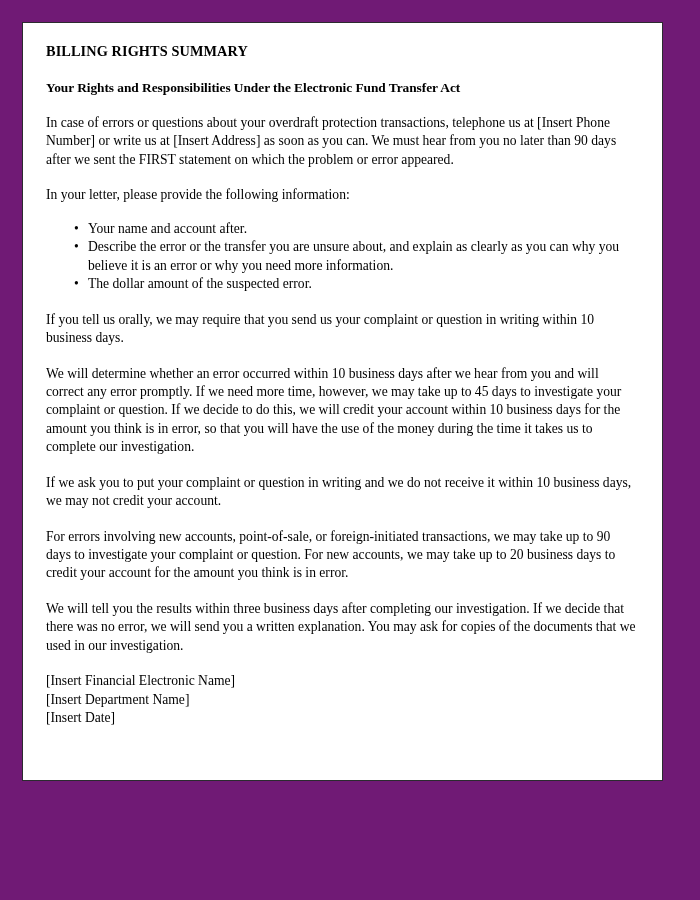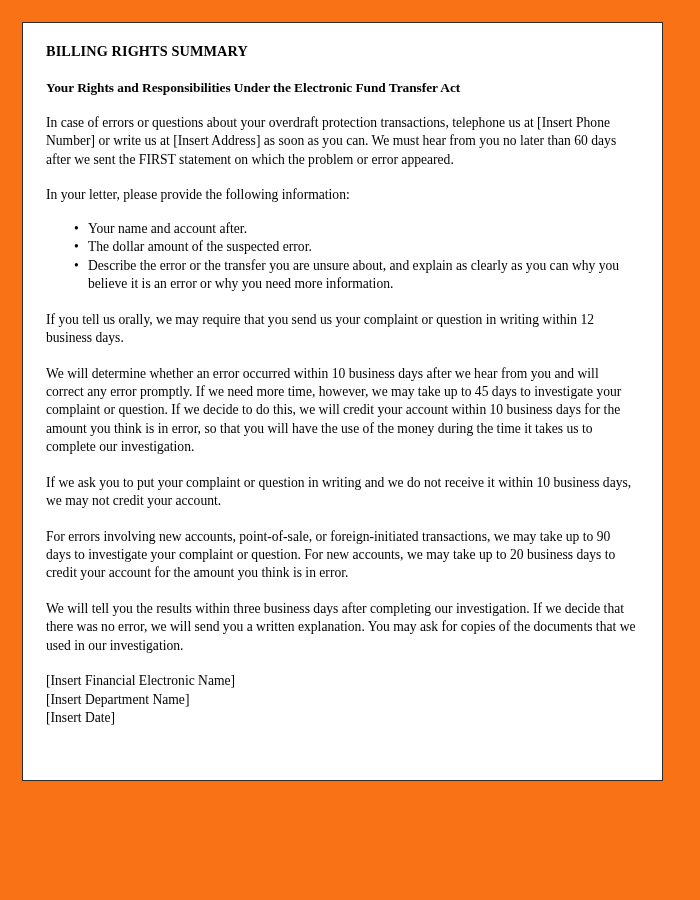--- a/index.html
+++ b/index.html
@@ -14,21 +14,21 @@
     overflow: hidden;
     font-family: "Liberation Serif", "DejaVu Serif", serif;
     color: #000000;
     -webkit-font-smoothing: antialiased;
   }
 
   #page {
     position: relative;
     width: 700px;
     height: 900px;
-    background: #f97316;
+    background: #701a75;
   }
 
   
   #doc-frame {
     position: absolute;
     left: 22px;
     top: 22px;
     width: 641px;
     height: 759px;
     box-sizing: border-box;
@@ -104,31 +104,31 @@
 <body>
 
 <div id="page">
   <div id="doc-frame">
     <div id="doc-body">
 
       <h1 class="doc-title">BILLING RIGHTS SUMMARY</h1>
 
       <h2 class="doc-subtitle">Your Rights and Responsibilities Under the Electronic Fund Transfer Act</h2>
 
-      <p class="para">In case of errors or questions about your overdraft protection transactions, telephone us at [Insert Phone Number] or write us at [Insert Address] as soon as you can. We must hear from you no later than 60 days after we sent the FIRST statement on which the problem or error appeared.</p>
+      <p class="para">In case of errors or questions about your overdraft protection transactions, telephone us at [Insert Phone Number] or write us at [Insert Address] as soon as you can. We must hear from you no later than 90 days after we sent the FIRST statement on which the problem or error appeared.</p>
 
       <p class="para">In your letter, please provide the following information:</p>
 
       <ul class="bullets">
         <li>Your name and account after.</li>
+        <li>Describe the error or the transfer you are unsure about, and explain as clearly as you can why you believe it is an error or why you need more information.</li>
         <li>The dollar amount of the suspected error.</li>
-        <li>Describe the error or the transfer you are unsure about, and explain as clearly as you can why you believe it is an error or why you need more information.</li>
       </ul>
 
-      <p class="para">If you tell us orally, we may require that you send us your complaint or question in writing within 12 business days.</p>
+      <p class="para">If you tell us orally, we may require that you send us your complaint or question in writing within 10 business days.</p>
 
       <p class="para">We will determine whether an error occurred within 10 business days after we hear from you and will correct any error promptly. If we need more time, however, we may take up to 45 days to investigate your complaint or question. If we decide to do this, we will credit your account within 10 business days for the amount you think is in error, so that you will have the use of the money during the time it takes us to complete our investigation.</p>
 
       <p class="para">If we ask you to put your complaint or question in writing and we do not receive it within 10 business days, we may not credit your account.</p>
 
       <p class="para">For errors involving new accounts, point-of-sale, or foreign-initiated transactions, we may take up to 90 days to investigate your complaint or question. For new accounts, we may take up to 20 business days to credit your account for the amount you think is in error.</p>
 
       <p class="para">We will tell you the results within three business days after completing our investigation. If we decide that there was no error, we will send you a written explanation. You may ask for copies of the documents that we used in our investigation.</p>
 
       <div class="signoff">

